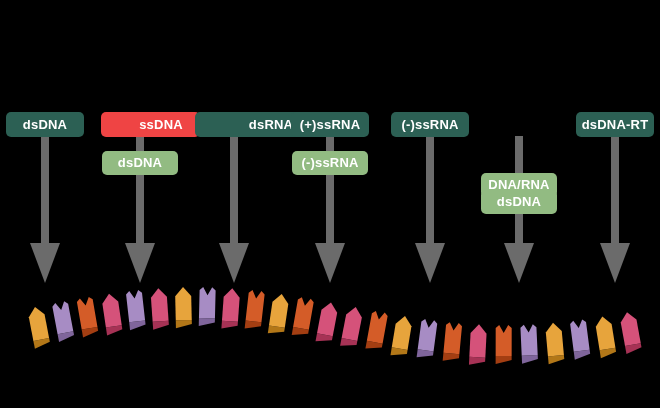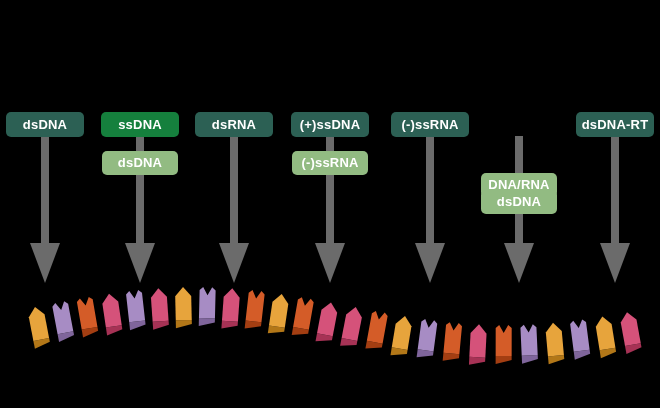--- a/index.html
+++ b/index.html
@@ -151,23 +151,23 @@
         <polygon points="-8,33 8,33 8,37 -8,41" fill="#B27718"></polygon>
         <polygon points="0,0 8,9 8,33 -8,33 -8,9" fill="#E7A43C"></polygon>
       </g>
       <g transform="translate(627.0,312.2) rotate(-10.3)">
         <polygon points="-8,33 8,33 8,37 -8,41" fill="#A63255"></polygon>
         <polygon points="0,0 8,9 8,33 -8,33 -8,9" fill="#D5527A"></polygon>
       </g>
     </svg>
 
   <div class="box dark" style="left: 6px; top: 112px; background: rgb(44, 96, 84); color: rgb(255, 255, 255);">dsDNA</div>
-  <div class="box dark" style="left: 101px; top: 112px; background: #15803d; color: rgb(255, 255, 255);">ssDNA</div>
-  <div class="box dark" style="left: 195px; top: 112px; background: rgb(44, 96, 84); color: rgb(255, 255, 255);">dsRNA</div>
-  <div class="box dark" style="left: 291px; top: 112px; background: rgb(44, 96, 84); color: rgb(255, 255, 255);">(+)ssDNA</div>
+  <div class="box dark" style="left: 101px; top: 112px; background: #ef4444; color: rgb(255, 255, 255); padding-left: 21px;">ssDNA</div>
+  <div class="box dark" style="left: 195px; top: 112px; background: rgb(44, 96, 84); color: rgb(255, 255, 255); padding-left: 37px;">dsRNA</div>
+  <div class="box dark" style="left: 291px; top: 112px; background: rgb(44, 96, 84); color: rgb(255, 255, 255);">(+)ssRNA</div>
   <div class="box dark" style="left: 391px; top: 112px; background: rgb(44, 96, 84); color: rgb(255, 255, 255);">(-)ssRNA</div>
   <div class="box dark" style="left: 576px; top: 112px; background: rgb(44, 96, 84); color: rgb(255, 255, 255);">dsDNA-RT</div>
 
   <div class="box light" style="left: 102px; top: 151px; background: rgb(146, 187, 130); color: rgb(255, 255, 255);">dsDNA</div>
   <div class="box light" style="left: 292px; top: 151px; background: rgb(146, 187, 130); color: rgb(255, 255, 255);">(-)ssRNA</div>
   <div class="box light" style="left: 481px; top: 151px; background: rgb(146, 187, 130); color: rgb(255, 255, 255); margin-top: 22px;">DNA/RNA</div>
   <div class="box light" style="left: 481px; top: 190px; background: rgb(146, 187, 130); color: rgb(255, 255, 255);">dsDNA</div>
 
 </div>
 

